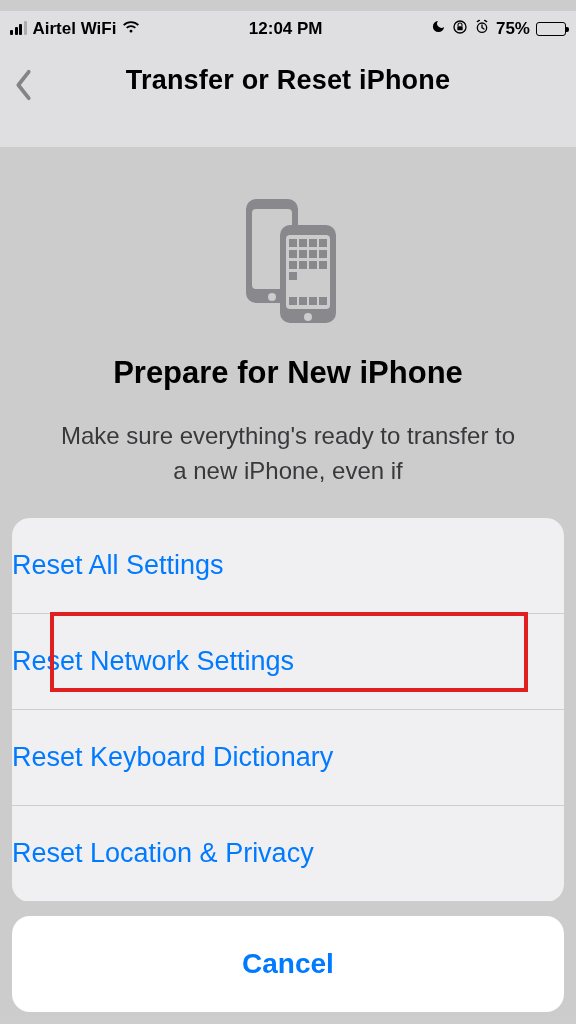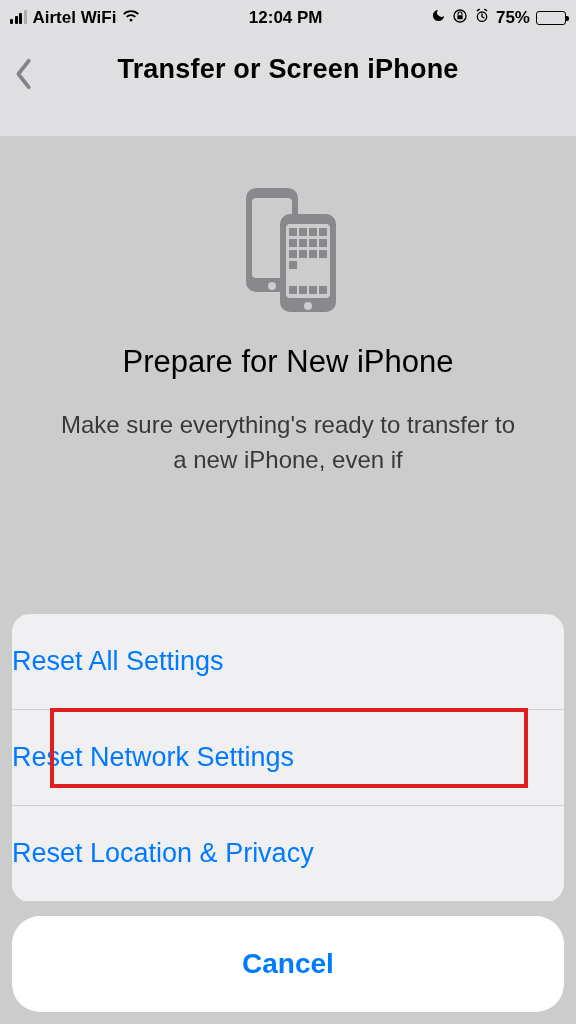--- a/index.html
+++ b/index.html
@@ -16,20 +16,21 @@
     .status-bar {
       height: 36px;
       display: flex;
       align-items: center;
       justify-content: space-between;
       padding: 4px 10px;
       font-size: 17px;
       font-weight: 600;
       color: #000;
       background: #e9e9eb;
+      margin-top: 11px;
     }
     .status-left, .status-right { display: flex; align-items: center; gap: 6px; }
     .status-center { font-weight: 600; }
     .signal-bars { display: inline-flex; align-items: flex-end; gap: 1.5px; height: 12px; }
     .signal-bars span { width: 3px; background: #000; border-radius: 1px; }
     .signal-bars span:nth-child(1){height:5px;} .signal-bars span:nth-child(2){height:8px;}
     .signal-bars span:nth-child(3){height:11px;} .signal-bars span:nth-child(4){height:14px; background:#b5b5b7;}
     .wifi-icon svg { width: 18px; height: 14px; }
     .battery {
       width: 30px; height: 14px; border: 1.5px solid #000; border-radius: 3px;
@@ -73,21 +74,21 @@
       padding: 48px 40px 0;
       background: #d5d5d6;
     }
     .phones-illustration {
       width: 120px;
       height: 130px;
       margin: 0 auto 30px;
     }
     .content-title {
       font-size: 31px;
-      font-weight: 400;
+      font-weight: 700;
       color: #000;
       margin-bottom: 28px;
     }
     .content-subtitle {
       font-size: 24px;
       color: #3c3c3e;
       line-height: 1.45;
       padding: 0 18px;
     }
 
@@ -120,21 +121,21 @@
       font-size: 27px;
       font-weight: 400;
       color: #007aff;
       border-bottom: 1px solid rgba(120,120,125,0.28);
       position: relative;
       cursor: pointer;
     }
     .sheet-item:last-child { border-bottom: none; }
     .cancel-btn {
       background: #ffffff;
-      border-radius: 28px;
+      border-radius: 18px;
       height: 96px;
       display: flex;
       align-items: center;
       justify-content: center;
       font-size: 28px;
       font-weight: 600;
       color: #007aff;
       cursor: pointer;
     }
 
@@ -186,21 +187,21 @@
     <span class="battery"><span class="battery-fill"></span></span>
   </div>
 </div>
 
 <div class="nav-bar">
   <div class="back-chevron">
     <svg viewBox="0 0 20 34">
         <polyline points="15,3 4,17 15,31" fill="none" stroke="#8a8a8e" stroke-width="4" stroke-linecap="round" stroke-linejoin="round"></polyline>
       </svg>
   </div>
-  <div class="nav-title">Transfer or Screen iPhone</div>
+  <div class="nav-title">Transfer or Reset iPhone</div>
 </div>
 
 <div class="content">
   <div class="phones-illustration">
     <svg viewBox="0 0 120 130">
 
       <rect x="18" y="4" width="52" height="104" rx="10" fill="#8e8e93"></rect>
       <rect x="24" y="14" width="40" height="80" rx="4" fill="#d5d5d6"></rect>
       <circle cx="44" cy="102" r="4" fill="#d5d5d6"></circle>
 
@@ -237,20 +238,23 @@
 
 <div class="sheet-wrap">
   <div class="action-sheet">
     <div class="sheet-item">
       <span>Reset All Settings</span>
     </div>
     <div class="sheet-item">
       <span>Reset Network Settings</span>
     </div>
     <div class="sheet-item">
+      <span>Reset Keyboard Dictionary</span>
+    </div>
+    <div class="sheet-item">
       <span>Reset Location &amp; Privacy</span>
     </div>
     <div class="highlight-box" style="left:38px; top:94px; width:478px; height:80px;"></div>
   </div>
   <div class="cancel-btn">
     <span>Cancel</span>
   </div>
 </div>
 
 </body></html>

